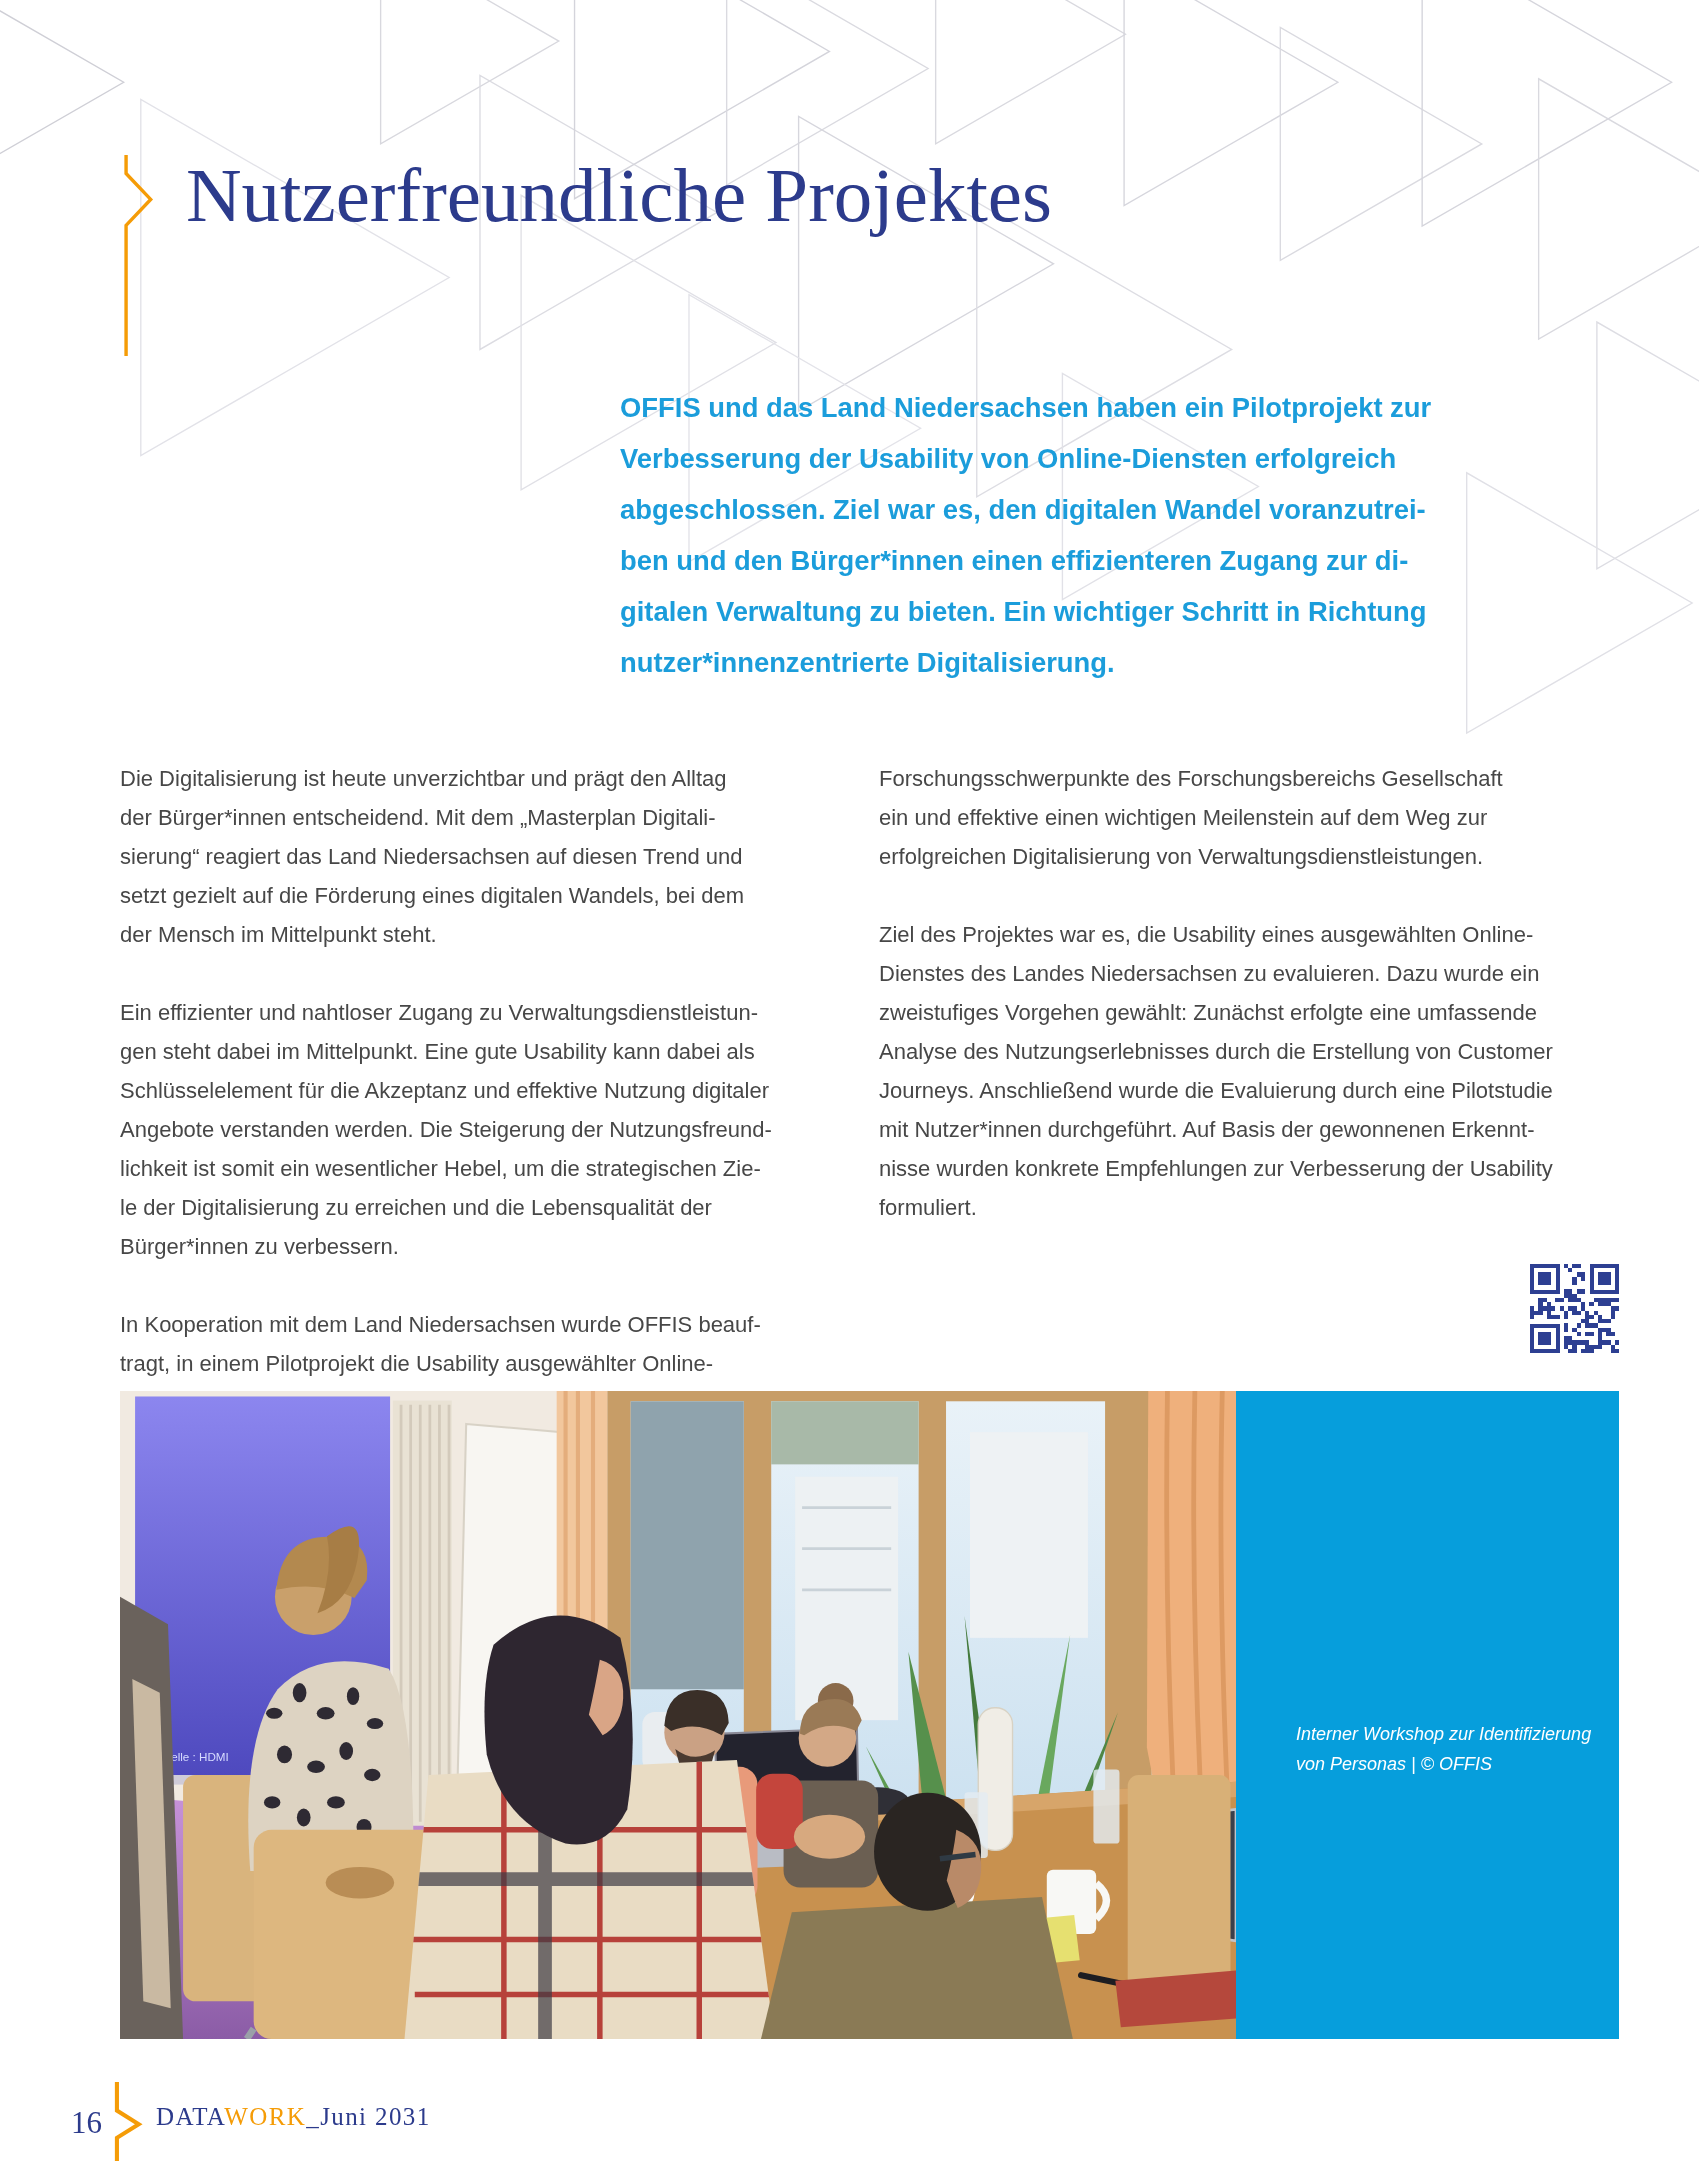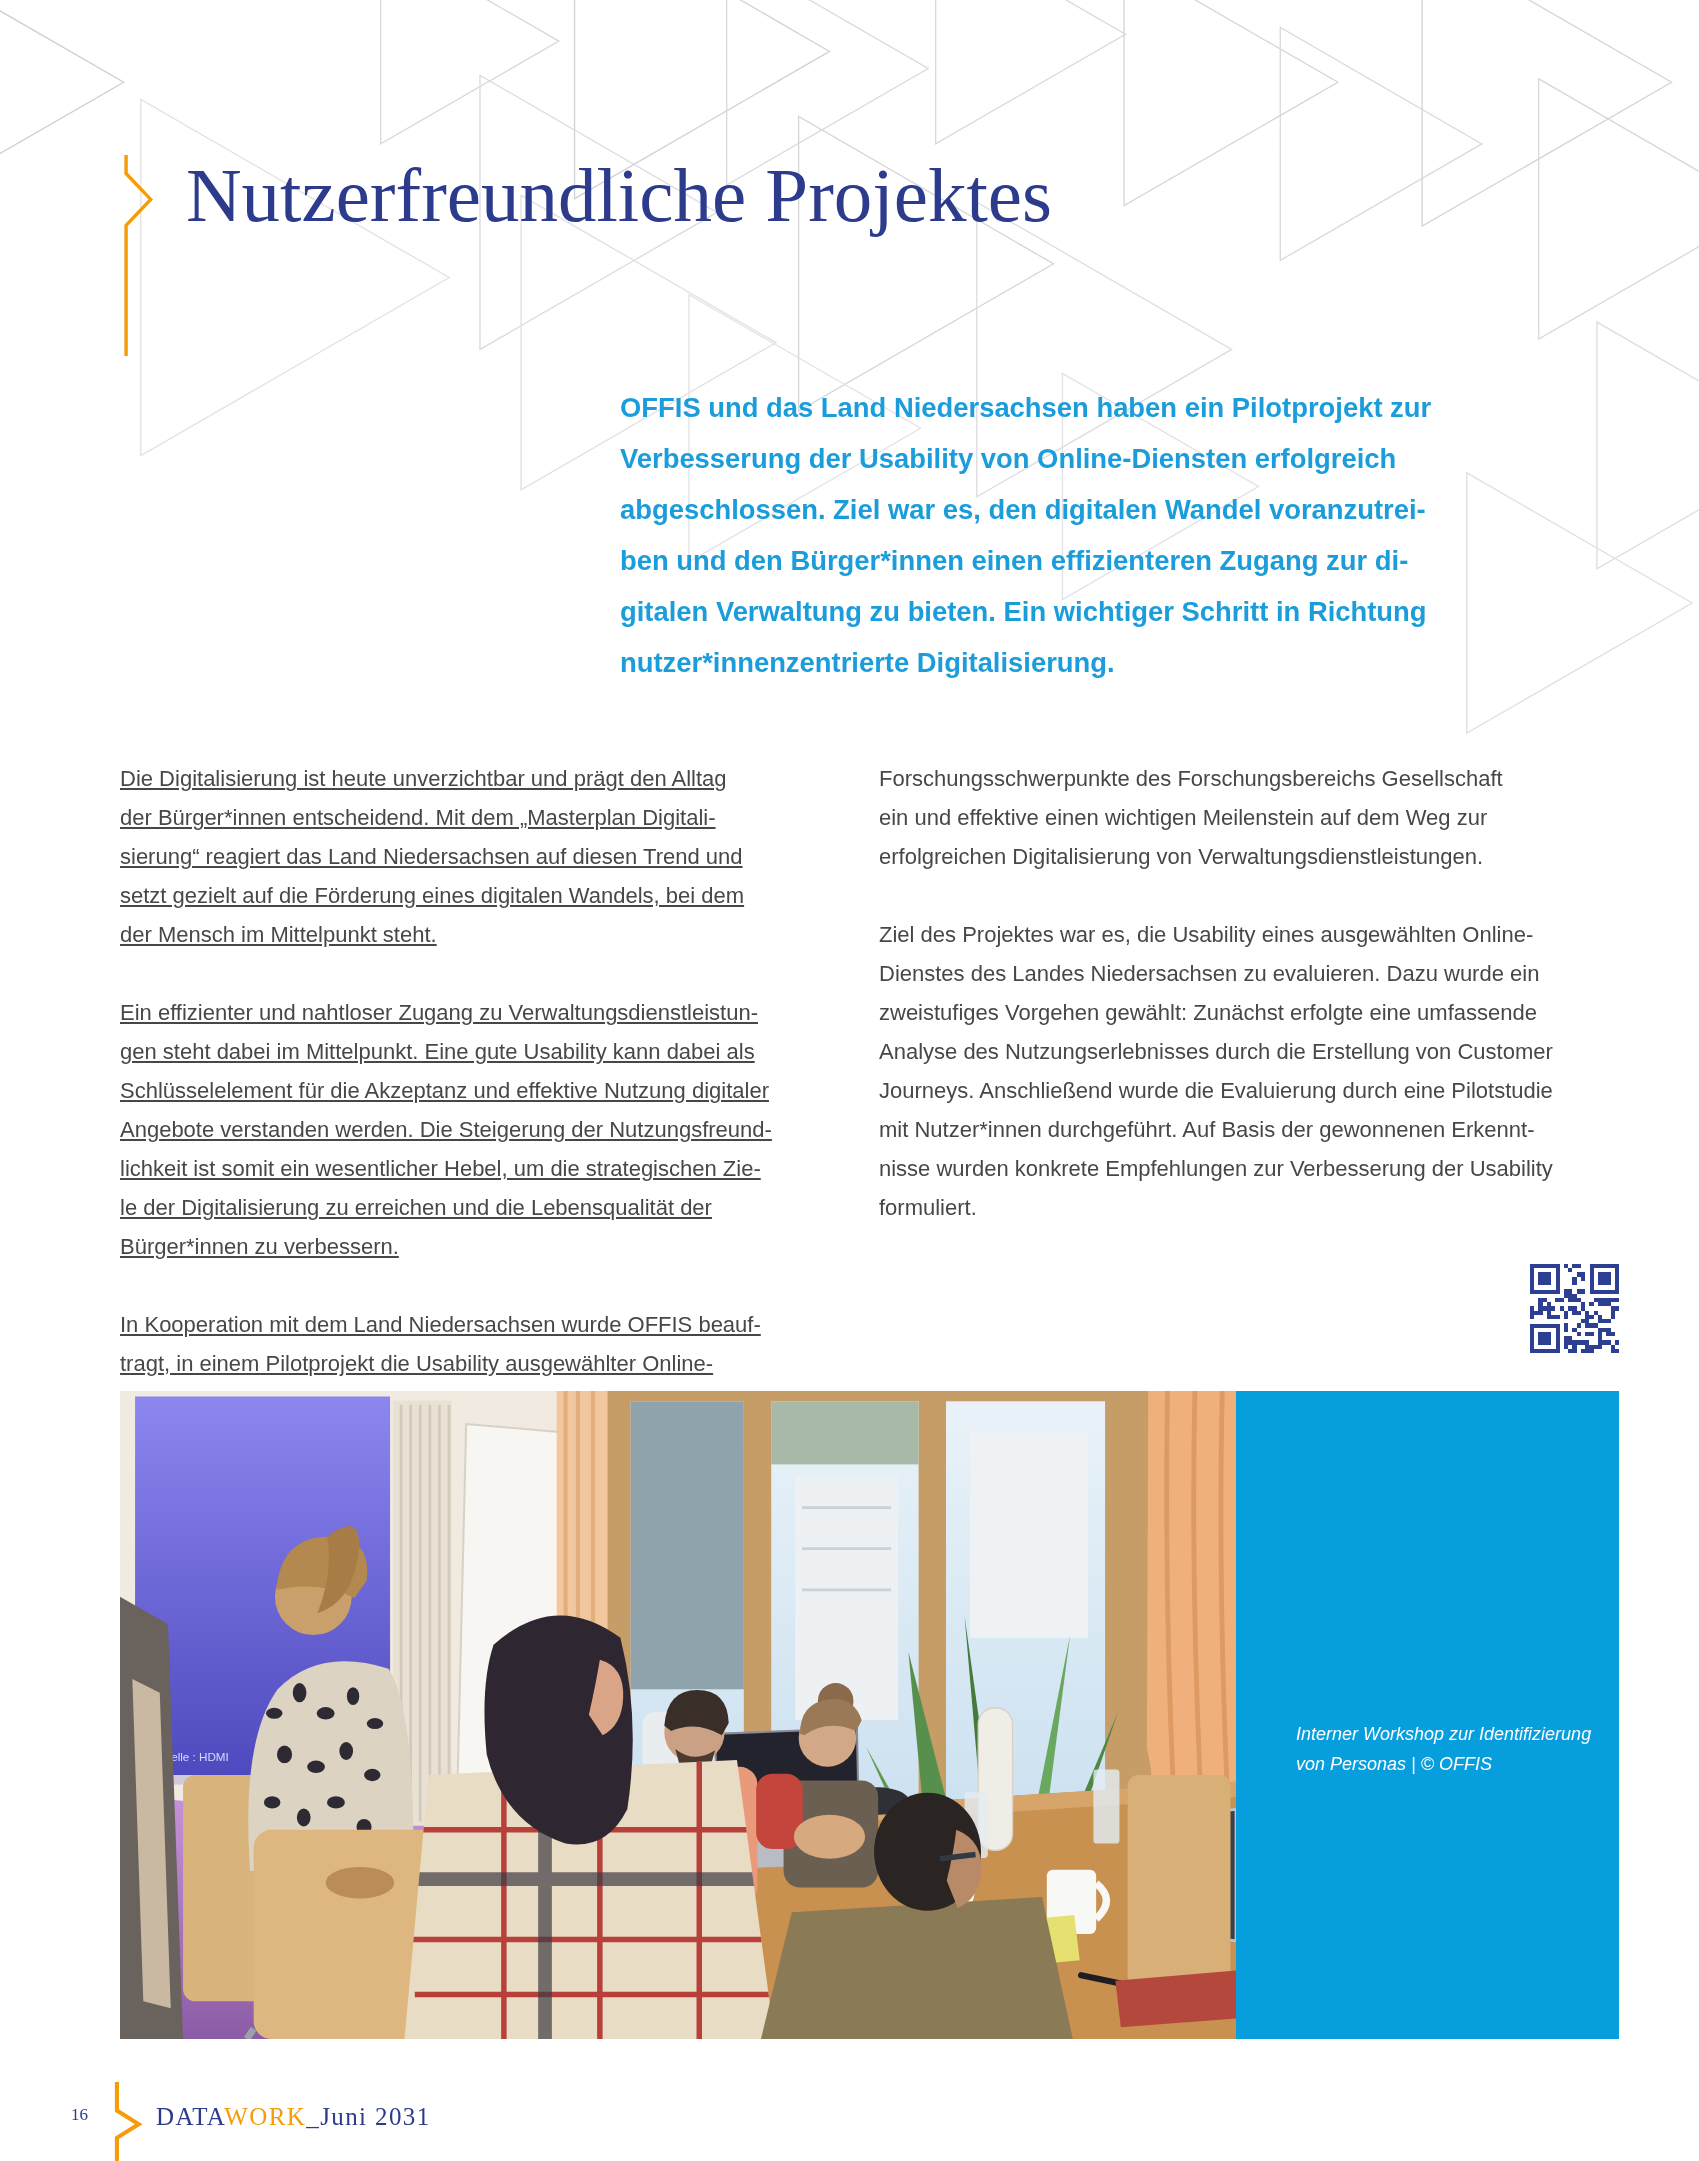--- a/index.html
+++ b/index.html
@@ -16,21 +16,21 @@
       color:#2c3b8c;font-size:77px;line-height:101px;letter-spacing:0px;}
   .page-title span{display:block;}
 
   
   .intro{position:absolute;left:620px;top:382px;width:946px;margin:0;
       color:#1b9ddb;font-size:27.4px;line-height:51px;white-space:pre-line;font-weight:bold;
       font-family:"Liberation Sans",sans-serif;}
 
   
   .col{position:absolute;top:759px;width:733px;color:#474747;font-size:22px;line-height:39px;}
-  .col-left{left:120px;text-decoration:underline;}
+  .col-left{left:120px;}
   .col-right{left:879px;}
   .para{margin:0 0 39px 0;white-space:pre-line;}
 
   
   .contact{margin-top:19px;}
   .contact-rule{width:484px;height:2.7px;background:#f59c07;margin-bottom:11px;}
   .contact-heading{color:#2c3b8c;font-weight:bold;font-size:24px;letter-spacing:1.4px;line-height:42px;}
   .contact-name{color:#2c3b8c;font-style:italic;font-size:25px;line-height:47px;}
   .contact-link{display:inline-block;color:#2c3b8c;font-style:italic;font-size:25px;line-height:47px;
       text-decoration:underline;}
@@ -47,21 +47,21 @@
 
   
   .photo{position:absolute;left:120px;top:1391px;width:1116px;height:648px;margin:0;}
   .photo svg{display:block;width:100%;height:100%;}
   .caption-box{position:absolute;left:1236px;top:1391px;width:383px;height:648px;background:#069edc;}
   .caption{position:absolute;left:60px;top:328px;width:315px;margin:0;color:#ffffff;
       font-style:italic;font-size:18px;line-height:30px;white-space:pre-line;}
 
   
   .pagenum{position:absolute;left:71px;top:2105px;color:#2c3b8c;
-      font-family:"Liberation Serif",serif;font-size:17px;}
+      font-family:"Liberation Serif",serif;font-size:31px;}
   .footer-mark{position:absolute;left:114px;top:2082px;}
   .brand{position:absolute;left:156px;top:2103px;font-family:"Liberation Serif",serif;
       font-size:25px;letter-spacing:1.4px;color:#2c3b8c;}
   .brand .b-work{color:#f59c07;}
 </style>
 </head>
 <body>
 
 <div class="page">
 

